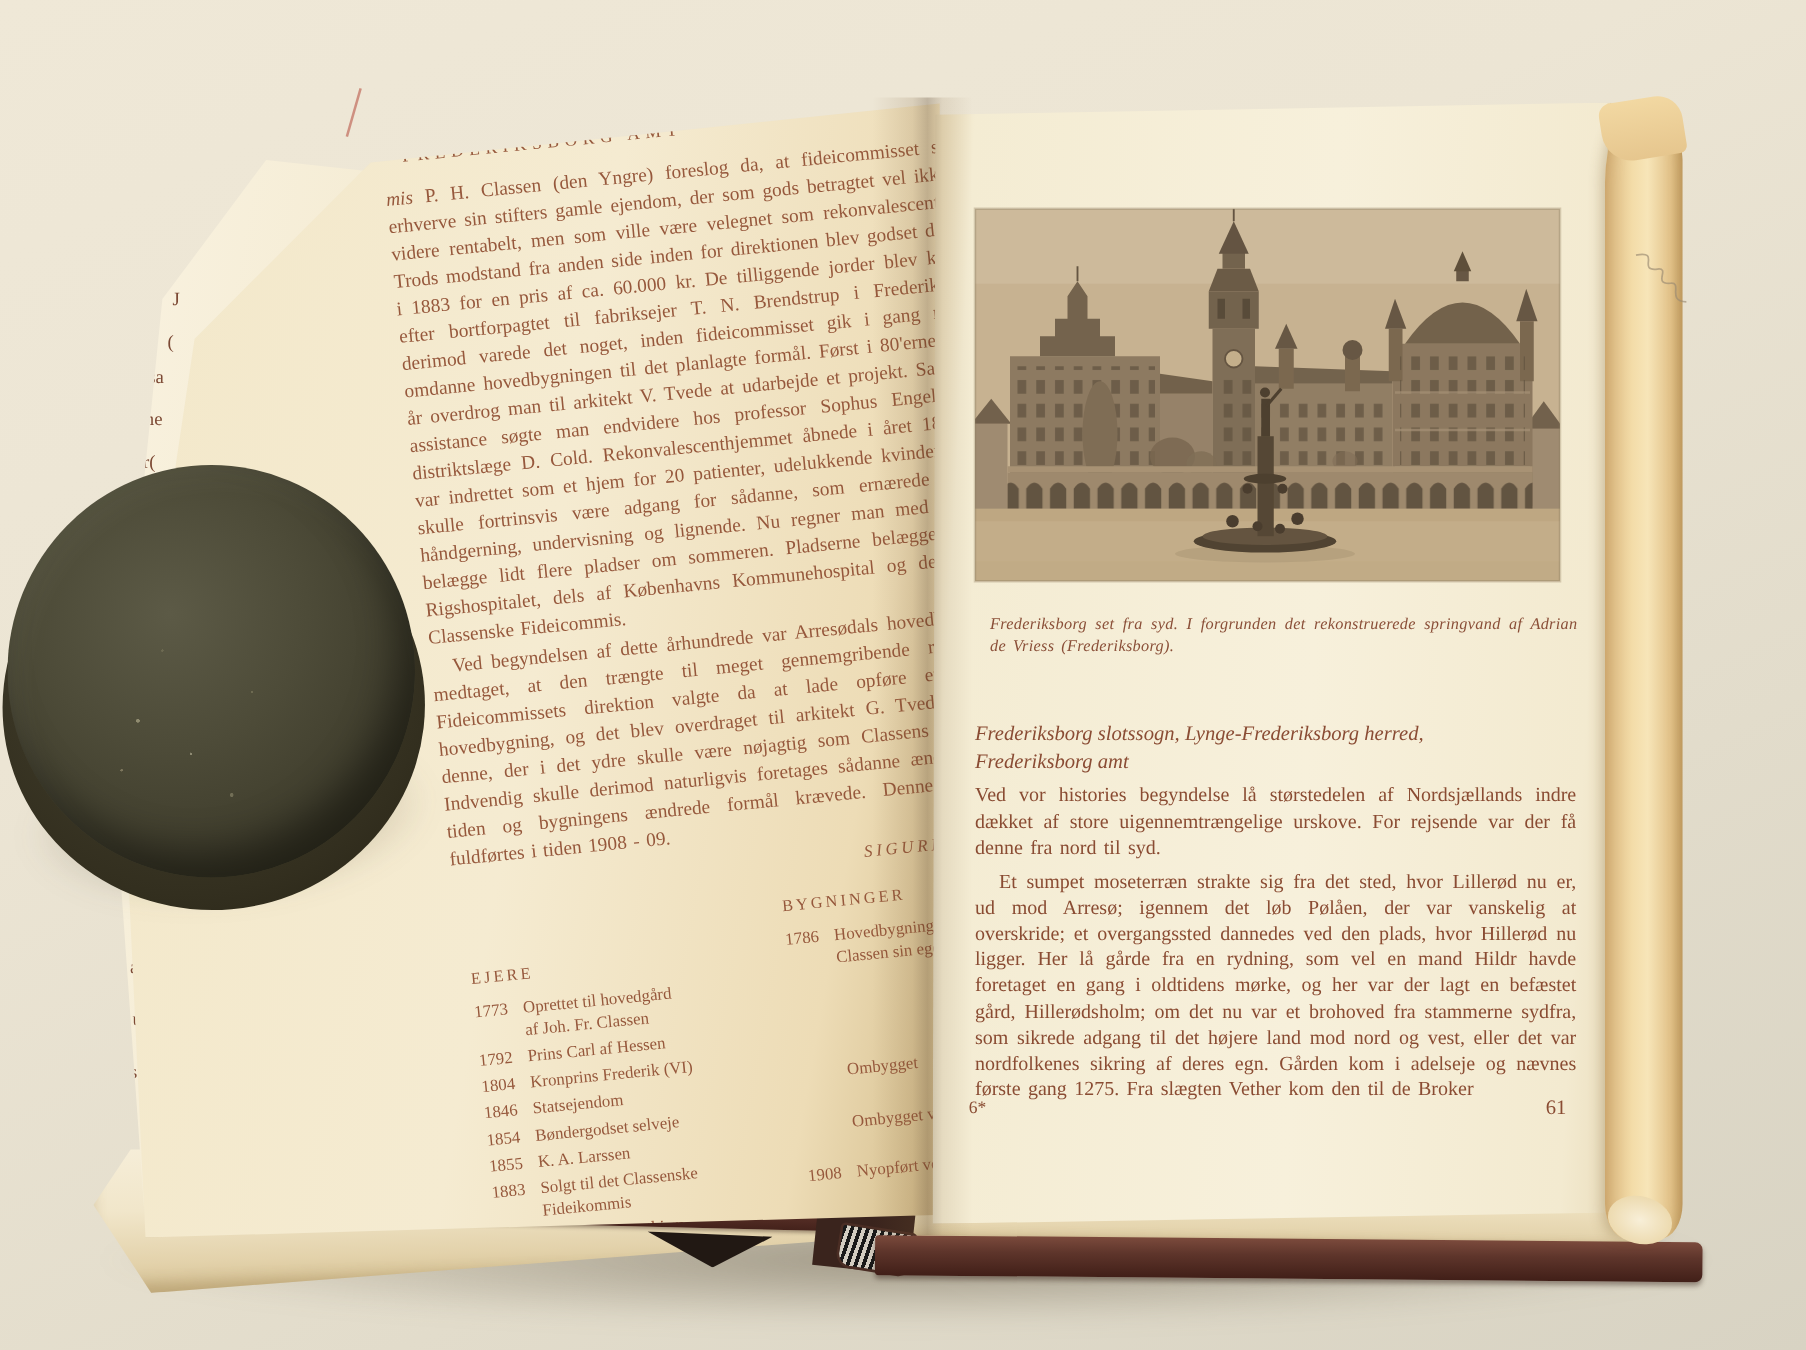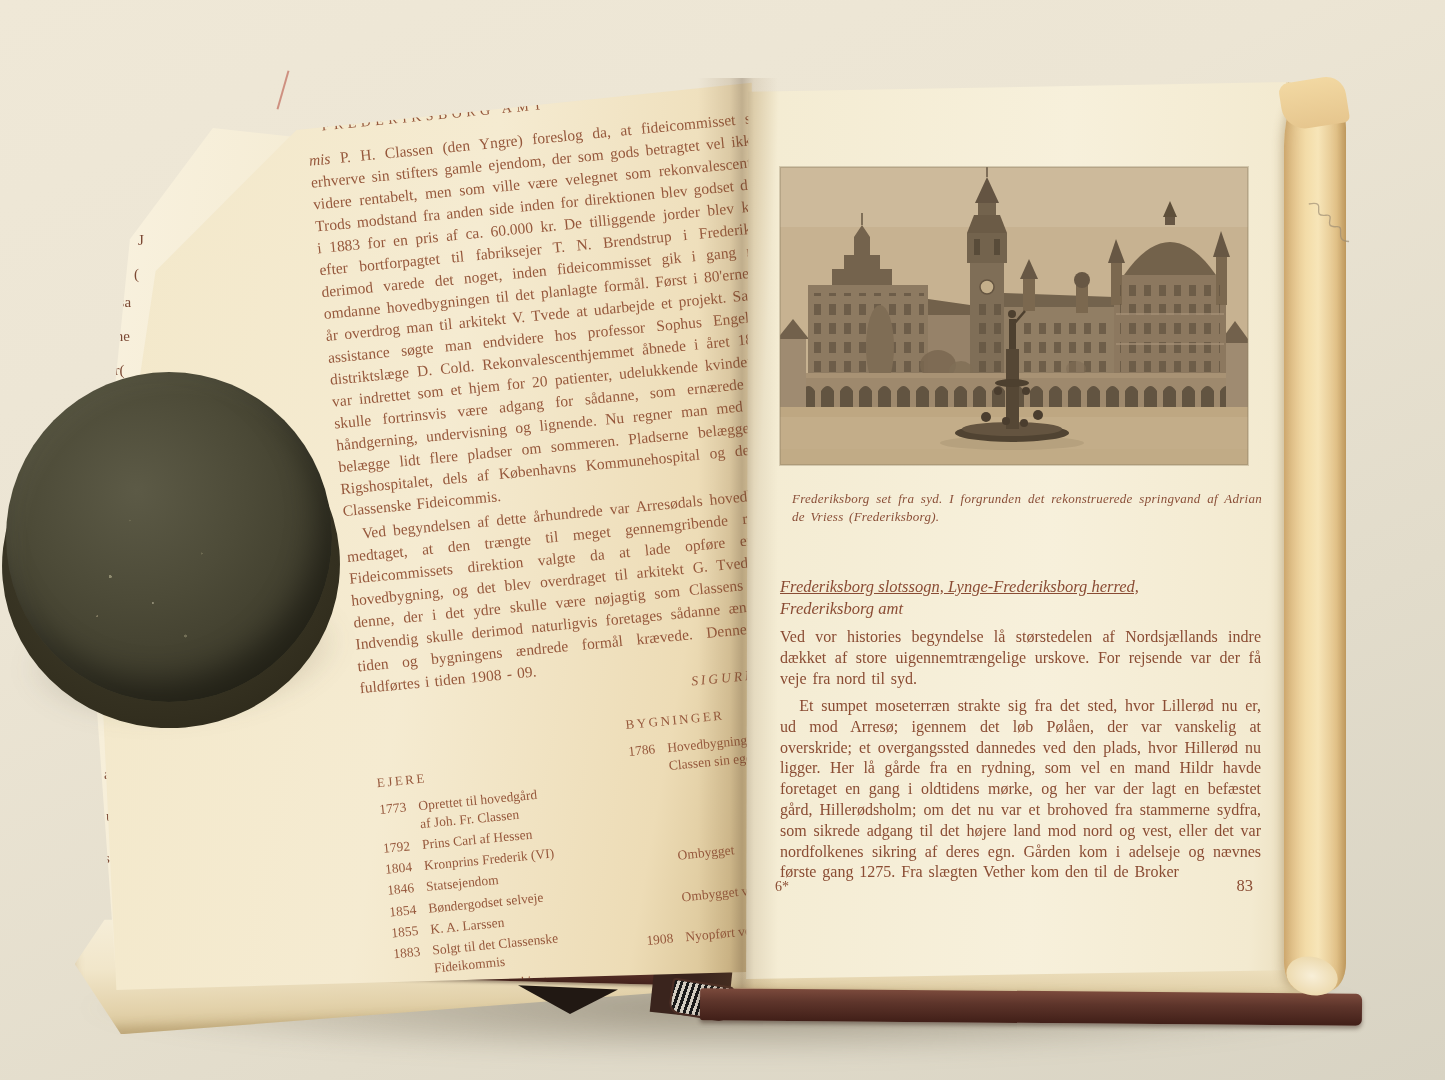--- a/index.html
+++ b/index.html
@@ -70,21 +70,21 @@
   .right-page{left:745px;top:82px;width:550px;height:897px;overflow:hidden;
     background:linear-gradient(93deg,#e7d7b2 0%,#f4ecd3 6%,#f7f0db 55%,#f3ead0 92%,#eaddbc 100%);
     clip-path:polygon(.6% 1.1%,99.2% 0,100% 99%,.2% 100%);
     filter:drop-shadow(0 3px 4px rgba(90,70,40,.25));}
   .photo{position:absolute;left:35px;top:85px;width:468px;height:298px;box-shadow:0 0 0 1px rgba(110,90,60,.25);}
   .photo svg{display:block;width:100%;height:100%;}
   .caption{position:absolute;left:35px;top:408px;width:470px;font-style:italic;font-size:13px;line-height:1.4;
     color:#8a4f38;text-align:justify;word-spacing:.16em;letter-spacing:.02em;margin-left:12px;}
   .headline{position:absolute;left:35px;top:438px;font-size:33px;font-weight:500;color:#7f4630;letter-spacing:.5px;margin:0;}
   .subhead{position:absolute;left:35px;width:480px;font-style:italic;font-size:16.5px;color:#8a4c34;line-height:1.3;}
-  .sh1{top:494px;text-decoration:underline;} .sh2{top:516px;}
+  .sh1{top:494px;} .sh2{top:516px;}
   .rp-body{position:absolute;left:35px;width:481px;font-size:16px;line-height:1.3;color:#8a4c33;
     text-align:justify;word-spacing:.12em;margin:0;}
   .rp1{top:545px;} .rp2{top:614px;text-indent:1.2em;}
   .rp-footer-left{position:absolute;left:30px;top:797px;font-size:14px;color:#8a4c33;}
   .rp-footer-right{position:absolute;right:42px;top:794px;font-size:16.5px;color:#8a4c33;}
   .rp-edge{position:absolute;right:0;top:0;width:9px;height:100%;
     background:repeating-linear-gradient(90deg,#e9d9b4 0 2px,#d9c399 2px 3px);opacity:.8;}
 
   
   .gutter-shade{left:698px;top:78px;width:80px;height:910px;
@@ -308,24 +308,24 @@
         <circle cx="232" cy="147" r="4" fill="#42382b"></circle>
         <line x1="233" y1="158" x2="245" y2="144" stroke="#42382b" stroke-width="2.5"></line>
 
         <rect width="468" height="298" fill="#b08c5a" opacity=".1"></rect>
         <rect width="468" height="298" fill="none" stroke="#8a7a5f" stroke-opacity=".35" stroke-width="2"></rect>
       </svg>
     </div>
     <div class="caption">Frederiksborg set fra syd. I forgrunden det rekonstruerede springvand af Adrian de Vriess (Frederiksborg).</div>
     <div class="subhead sh1">Frederiksborg slotssogn, Lynge-Frederiksborg herred,</div>
     <div class="subhead sh2">Frederiksborg amt</div>
-    <p class="rp-body rp1">Ved vor histories begyndelse lå størstedelen af Nordsjællands indre dækket af store uigennemtrængelige urskove. For rejsende var der få veje fra nord til syd.</p>
+    <p class="rp-body rp1">Ved vor histories begyndelse lå størstedelen af Nordsjællands indre dækket af store uigennemtrængelige urskove. For rejsende var der få denne fra nord til syd.</p>
     <p class="rp-body rp2">Et sumpet moseterræn strakte sig fra det sted, hvor Lillerød nu er, ud mod Arresø; igennem det løb Pølåen, der var vanskelig at overskride; et overgangssted dannedes ved den plads, hvor Hillerød nu ligger. Her lå gårde fra en rydning, som vel en mand Hildr havde foretaget en gang i oldtidens mørke, og her var der lagt en befæstet gård, Hillerødsholm; om det nu var et brohoved fra stammerne sydfra, som sikrede adgang til det højere land mod nord og vest, eller det var nordfolkenes sikring af deres egn. Gården kom i adelseje og nævnes første gang 1275. Fra slægten Vether kom den til de Broker</p>
     <div class="rp-footer-left">6*</div>
-    <div class="rp-footer-right">83</div>
+    <div class="rp-footer-right">61</div>
     <div class="rp-edge"></div>
   </div>
 
   <div class="abs gutter-shade"></div>
 
   <div class="abs curl"></div>
   <div class="abs curl-tip-top"></div>
   <div class="abs curl-tip-bottom"></div>
   <svg class="abs handwriting" width="64" height="40">
     <path d="M4,28 C10,8 16,34 22,18 C26,8 31,28 37,14 C41,5 48,24 56,10" stroke="#9b8b72" fill="none" stroke-width="1.4"></path>

